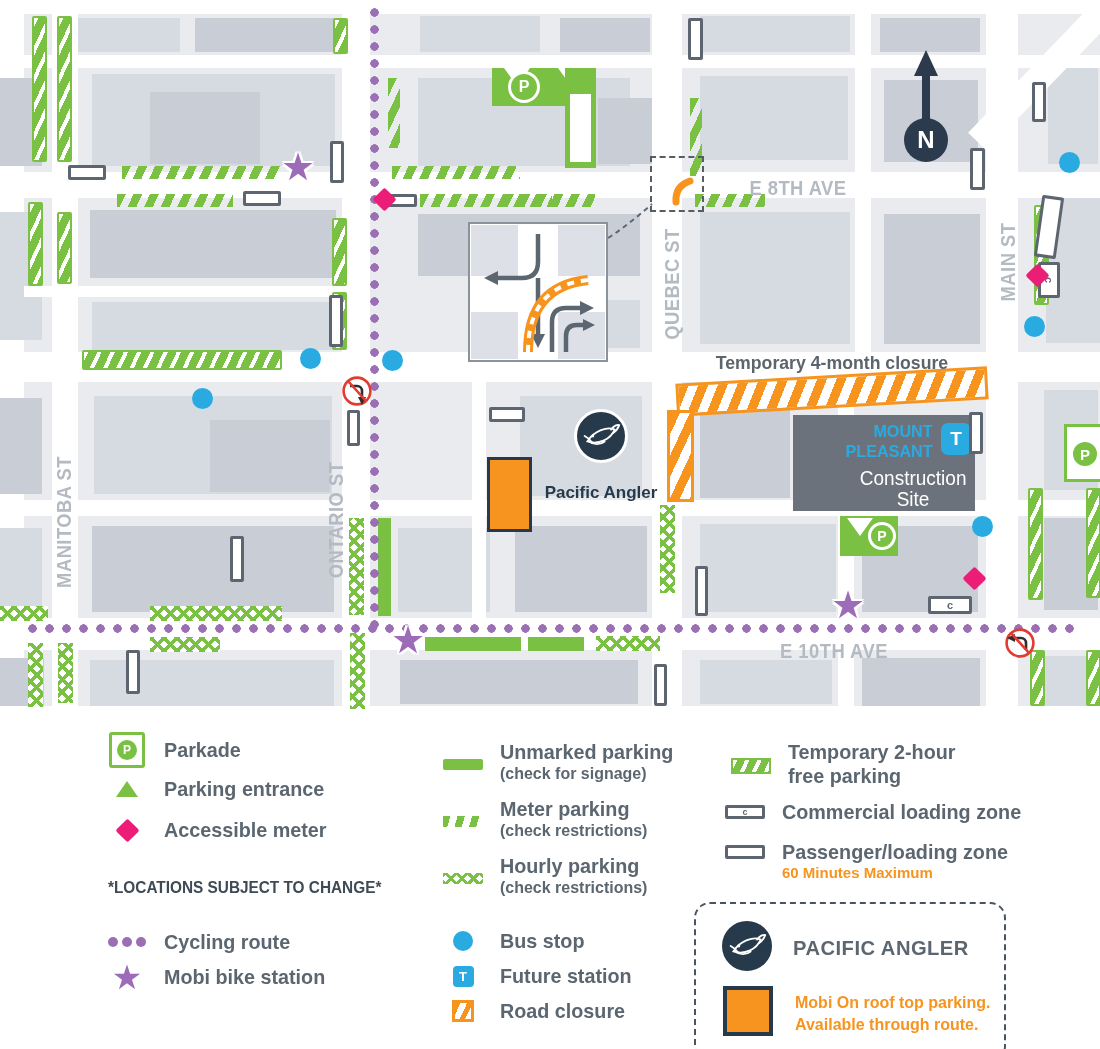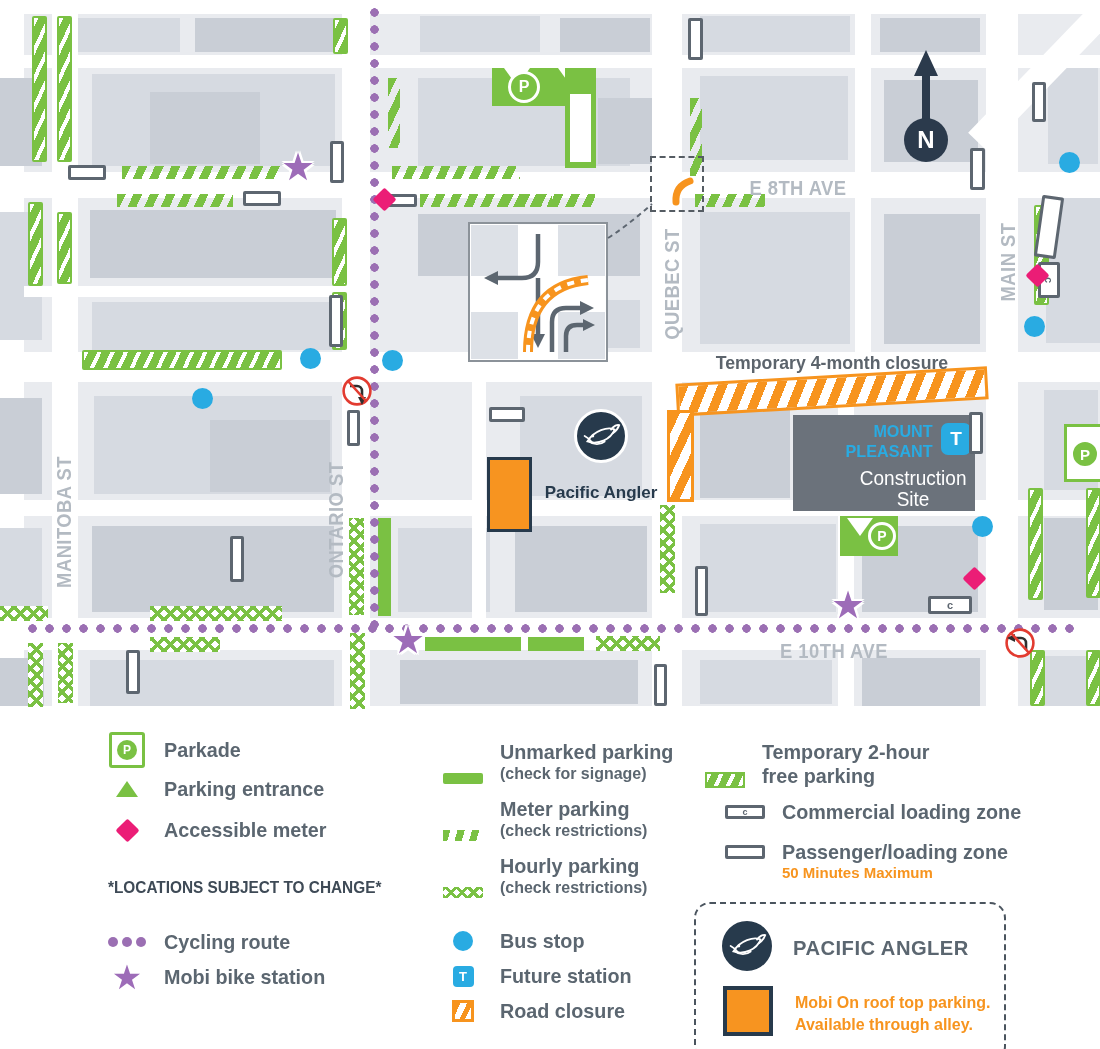--- a/index.html
+++ b/index.html
@@ -33,21 +33,21 @@
   .ia{fill:none;stroke:#5c6670;stroke-width:4.5}.ih{fill:#5c6670}
   .io{fill:none;stroke:#f7941e;stroke-width:10}.iw{fill:none;stroke:#fff;stroke-width:4;stroke-dasharray:7 7}
   
   .pa-circle{background:#273a4c;border:3px solid #fff;border-radius:50%;display:flex;align-items:center;justify-content:center}
   .construction{background:#6b727b}
   .c-mount{position:absolute;top:7px;right:42px;text-align:right;color:#29abe2;font-weight:bold;font-size:17px;line-height:1.2;transform:scaleX(.95);transform-origin:right center}
   .c-site{position:absolute;top:53px;right:6px;width:112px;text-align:center;color:#fff;font-size:20px;line-height:1.05;transform:scaleX(.95)}
   .tbadge{position:absolute;top:8px;right:4px;width:30px;height:32px;background:#29abe2;border-radius:7px;color:#fff;font-weight:bold;font-size:19px;display:flex;align-items:center;justify-content:center}
   
   .lrow{position:absolute;display:flex;align-items:center;gap:14px}
-  .lrow.top{align-items:flex-end}
+  .lrow.top{align-items:center}
   .lic{width:46px;display:flex;justify-content:center;flex:none}
   .ltxt{color:#5b6670;font-size:21px;font-weight:bold;white-space:nowrap;transform:scaleX(.94);transform-origin:left center}
   .lsub{font-size:17px;margin-top:0px}
   .lcol{display:flex;flex-direction:column;line-height:1.15}
   .lg-parkade{width:30px;height:30px;background:#fff;border:3px solid #7ac143;border-radius:3px;display:flex;align-items:center;justify-content:center}
   .pc2{width:20px;height:20px;border-radius:50%;background:#7ac143;color:#fff;font-size:12px;font-weight:bold;display:flex;align-items:center;justify-content:center}
   .lg-tri{width:0;height:0;border-left:11px solid rgba(0,0,0,0);border-right:11px solid rgba(0,0,0,0);border-bottom:16px solid #7ac143}
   .lg-di{width:17px;height:17px;background:#eb1d76;border-radius:2px;transform:rotate(45deg)}
   .lg-dots{display:flex;gap:4px}
   .lg-dots i{width:10px;height:10px;border-radius:50%;background:#9b6fb3;display:block}
@@ -391,21 +391,21 @@
         </span>
       <span class="ltxt">Future station</span>
     </div>
     <div class="lrow" style="left:440px;top:999px">
       <span class="lic">
           <span class="sw-clo"></span>
         </span>
       <span class="ltxt">Road closure</span>
     </div>
 
-    <div class="lrow top" style="left:702px;top:740px">
+    <div class="lrow top" style="left:728px;top:740px">
       <span class="lic" style="margin-top:3px">
           <span class="sw-2hr"></span>
         </span>
       <span class="lcol">
         <span class="ltxt">Temporary 2-hour</span>
         <span class="ltxt">free parking</span>
       </span>
     </div>
     <div class="lrow" style="left:722px;top:800px">
       <span class="lic">
@@ -414,32 +414,32 @@
           </span>
         </span>
       <span class="ltxt">Commercial loading zone</span>
     </div>
     <div class="lrow" style="left:722px;top:840px">
       <span class="lic">
           <span class="sw-pas"></span>
         </span>
       <span class="ltxt">Passenger/loading zone</span>
     </div>
-    <div class="orangetxt" style="position:absolute;left:782px;top:864px;font-size:15px">50 Minutes Maximum</div>
+    <div class="orangetxt" style="position:absolute;left:782px;top:864px;font-size:15px">60 Minutes Maximum</div>
 
     <div class="abs pabox" style="left:694px;top:902px;width:312px;height:160px"></div>
     <div class="abs pa-circle" style="left:719px;top:918px;width:56px;height:56px">
       <svg width="40" height="40" viewBox="0 0 44 44">
         <g stroke="#fff" fill="none" stroke-width="2" stroke-linecap="round">
           <path d="M7 28 C14 16 30 11 37 15 C33 25 20 32 7 28 Z"></path>
           <path d="M33 15 C36 11 40 9 42 10 C41 13 38 17 35 19"></path>
           <path d="M9 28 C14 32 21 32 26 28"></path>
           <path d="M4 22 C8 24 10 26 12 29"></path>
         </g>
         <circle cx="13" cy="22" r="1.6" fill="#fff"></circle>
       </svg>
     </div>
     <div class="patitle" style="position:absolute;left:793px;top:936px">PACIFIC ANGLER</div>
     <div class="abs" style="left:723px;top:986px;width:50px;height:50px;background:#f79420;border:4px solid #273a4c"></div>
     <div class="orangetxt" style="position:absolute;left:795px;top:994px">Mobi On roof top parking.</div>
-    <div class="orangetxt" style="position:absolute;left:795px;top:1016px">Available through alley.</div>
+    <div class="orangetxt" style="position:absolute;left:795px;top:1016px">Available through route.</div>
   </div>
 </div>
 
 </body></html>

